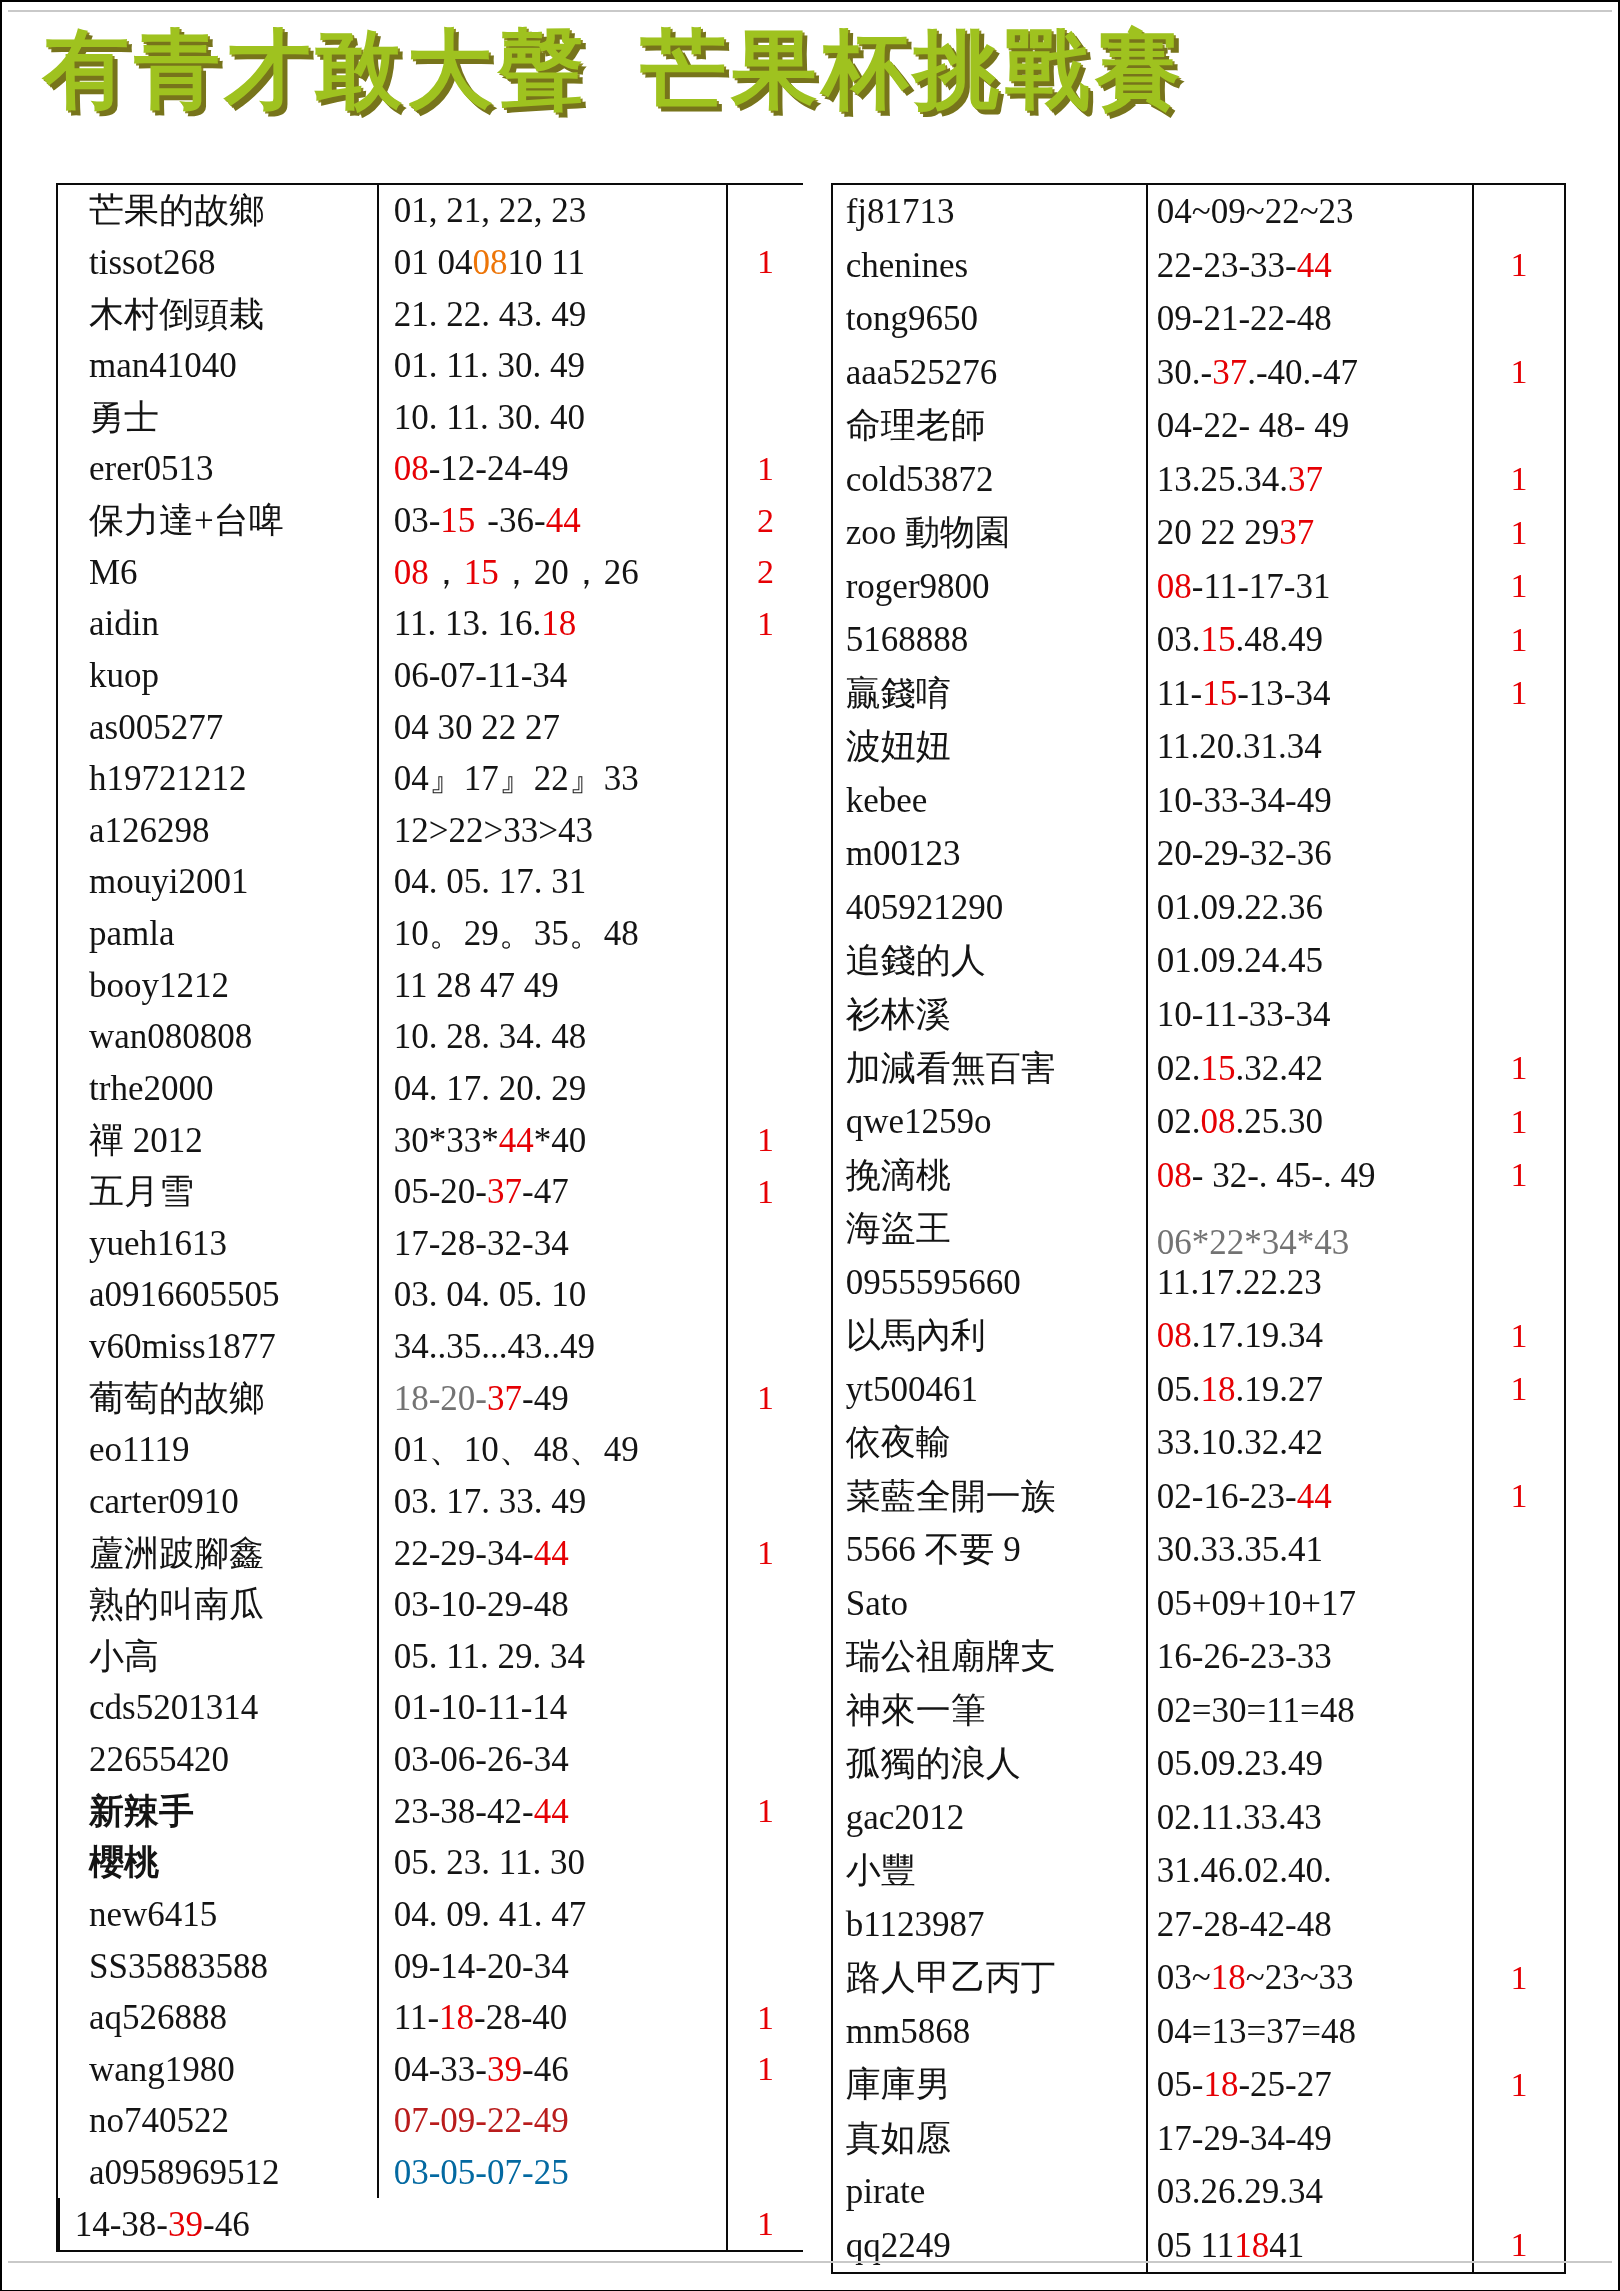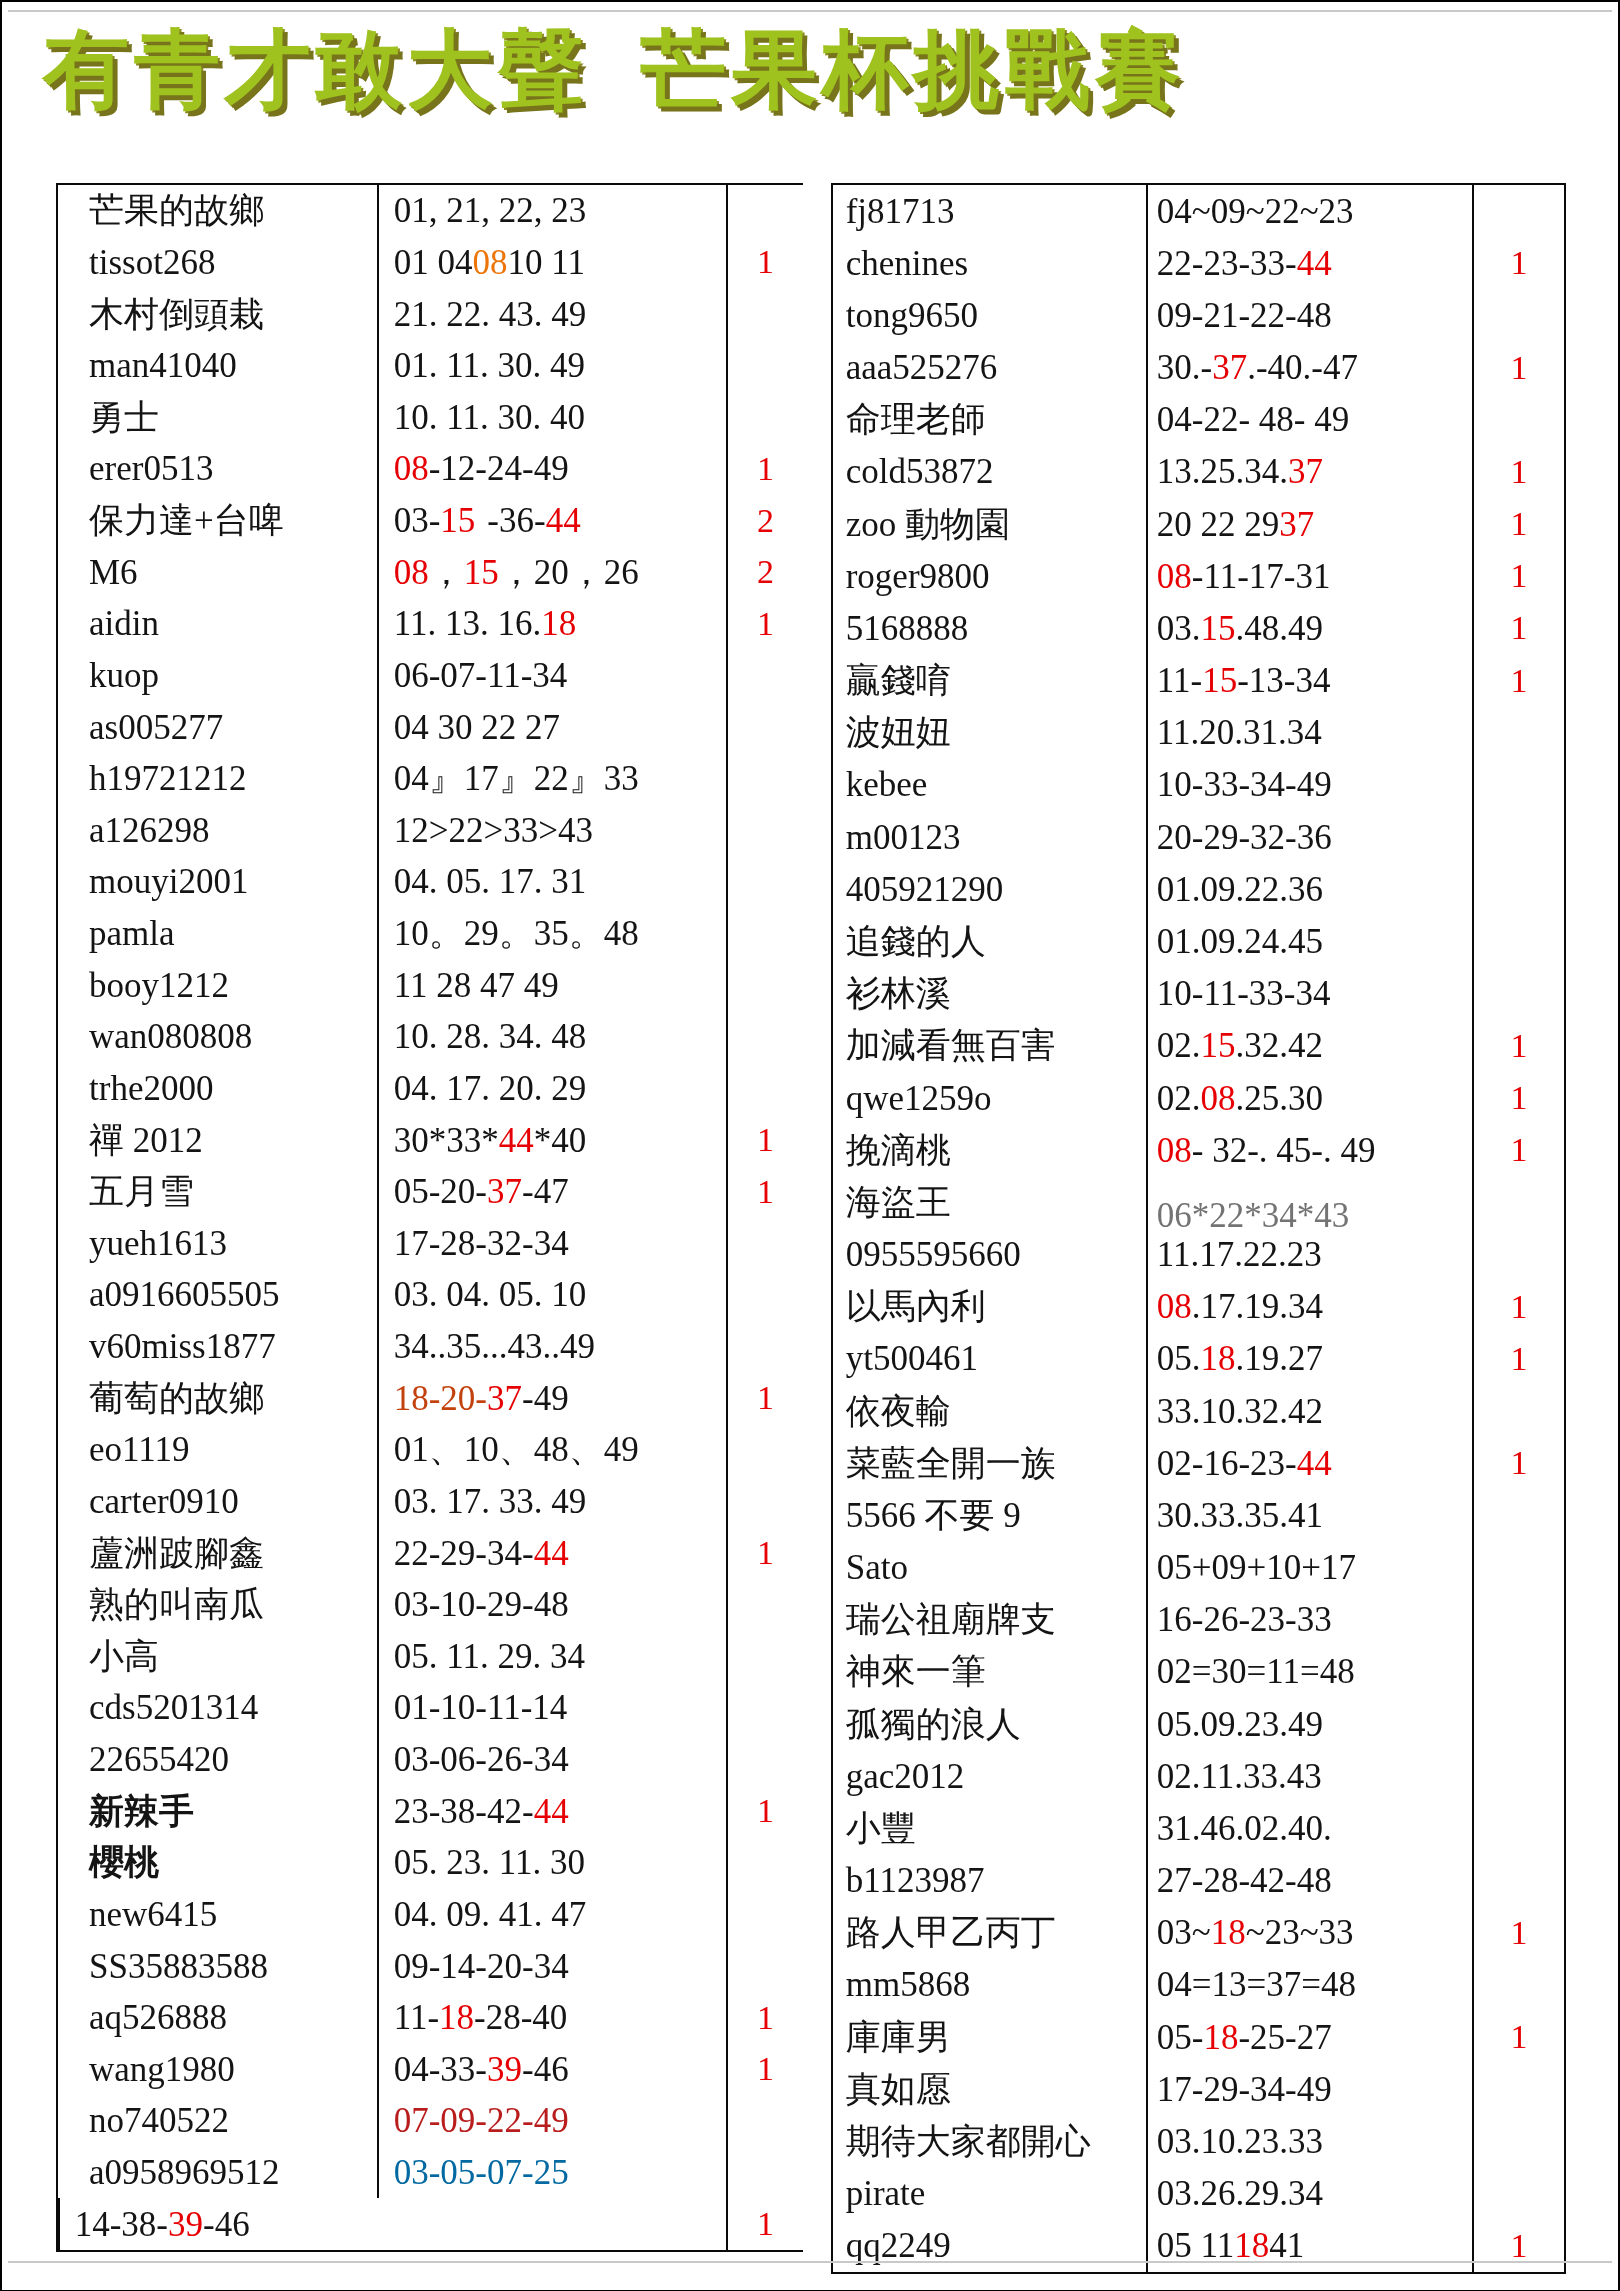--- a/index.html
+++ b/index.html
@@ -221,21 +221,21 @@
       <div class="row">
         <div class="cell name">v60miss1877</div>
         <div class="cell nums">
           <span style="color: rgb(20, 20, 20);">34..35...43..49</span>
         </div>
         <div class="cell count" style="color: rgb(230, 0, 4);"></div>
       </div>
       <div class="row">
         <div class="cell name">葡萄的故鄉</div>
         <div class="cell nums">
-          <span style="color: #c2410c;">18-20-</span>
+          <span style="color: #737373;">18-20-</span>
           <span style="color: rgb(230, 0, 4);">37</span>
           <span style="color: rgb(20, 20, 20);">-49</span>
         </div>
         <div class="cell count" style="color: rgb(230, 0, 4);">1</div>
       </div>
       <div class="row">
         <div class="cell name">eo1119</div>
         <div class="cell nums">
           <span style="color: rgb(20, 20, 20);">01、10、48、49</span>
         </div>
@@ -627,27 +627,20 @@
           <span style="color: rgb(20, 20, 20);">05-</span>
           <span style="color: rgb(230, 0, 4);">18</span>
           <span style="color: rgb(20, 20, 20);">-25-27</span>
         </div>
         <div class="cell count" style="color: rgb(230, 0, 4);">1</div>
       </div>
       <div class="row">
         <div class="cell name">真如愿</div>
         <div class="cell nums">
           <span style="color: rgb(20, 20, 20);">17-29-34-49</span>
-        </div>
-        <div class="cell count" style="color: rgb(230, 0, 4);"></div>
-      </div>
-      <div class="row">
-        <div class="cell name">期待大家都開心</div>
-        <div class="cell nums">
-          <span style="color: rgb(20, 20, 20);">03.10.23.33</span>
         </div>
         <div class="cell count" style="color: rgb(230, 0, 4);"></div>
       </div>
       <div class="row">
         <div class="cell name">pirate</div>
         <div class="cell nums">
           <span style="color: rgb(20, 20, 20);">03.26.29.34</span>
         </div>
         <div class="cell count" style="color: rgb(230, 0, 4);"></div>
       </div>

